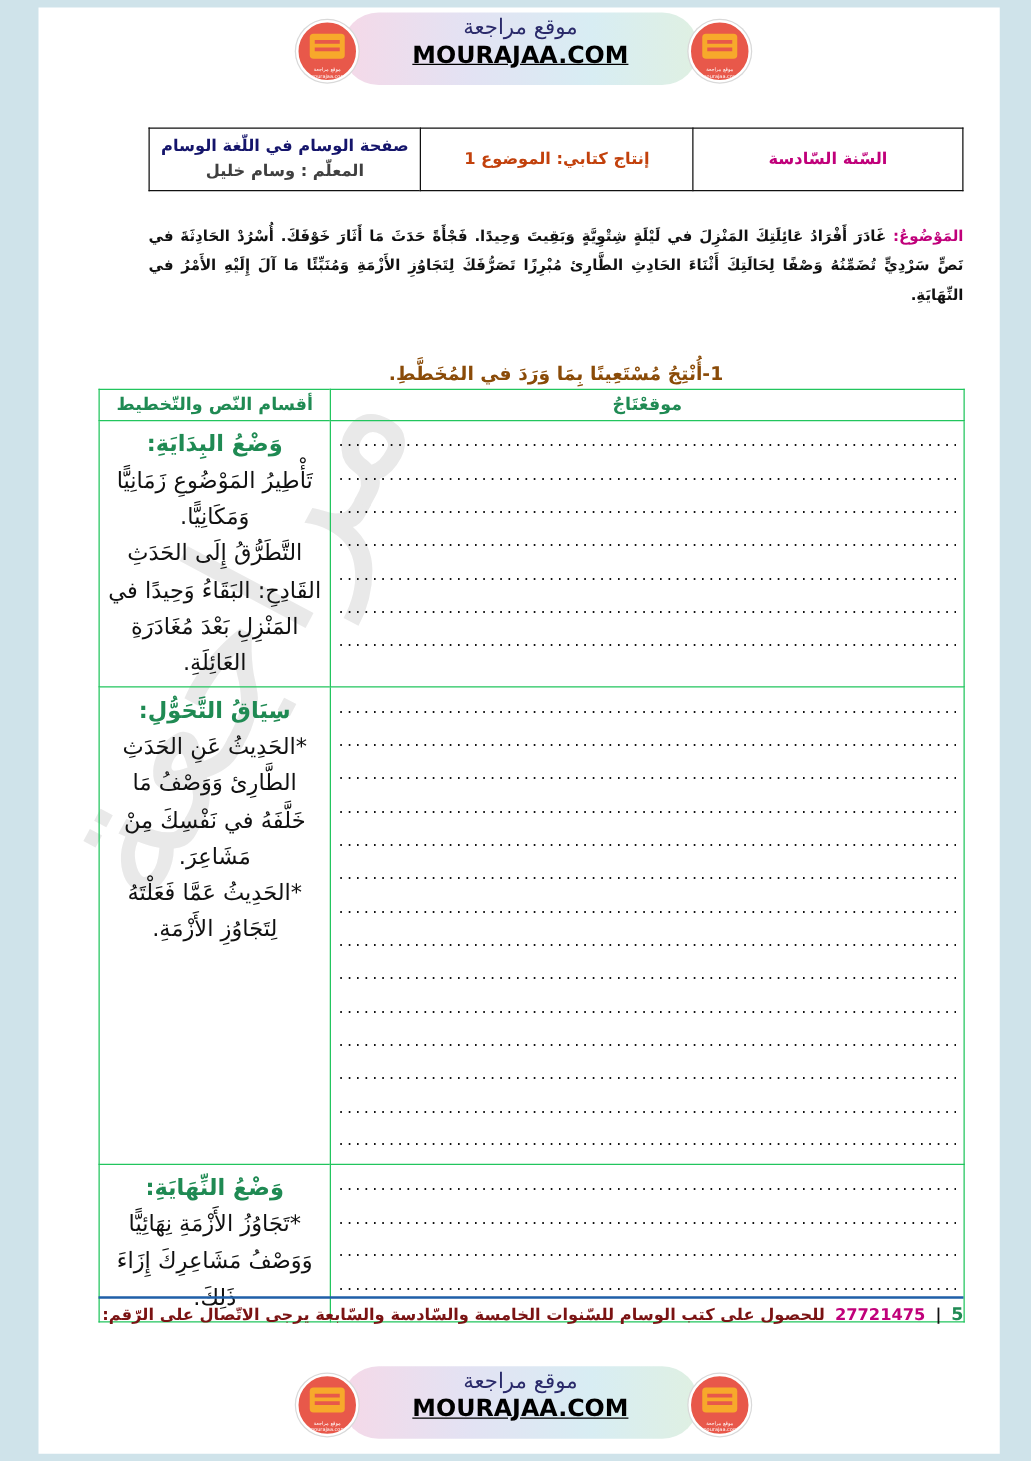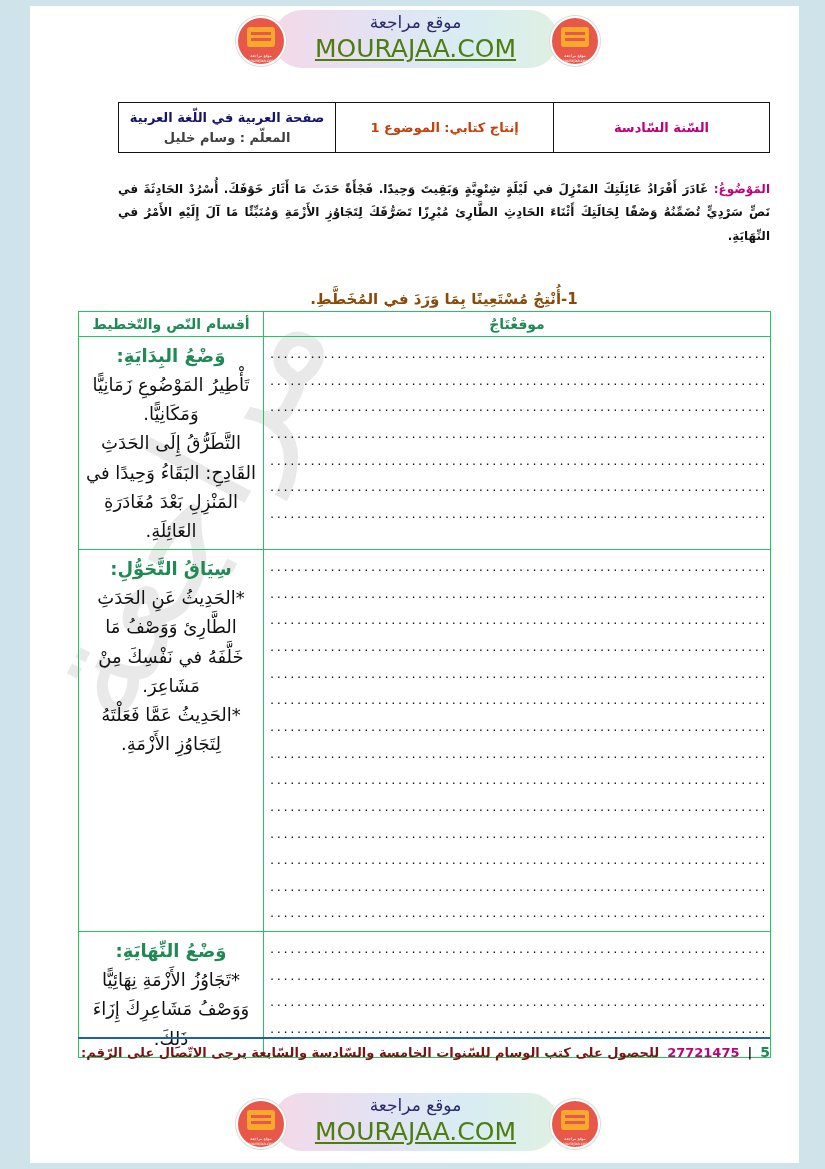--- a/index.html
+++ b/index.html
@@ -68,23 +68,23 @@
     width: 285px;
     text-align: center;
     line-height: 1.25;
   }
   .banner-line1 {
     font-size: 17px;
     font-weight: normal;
     color: #2a2a6a;
   }
   .banner-line2 {
-    font-size: 25px;
-    font-weight: normal;
-    color: #4d7c0f;
+    font-size: 19px;
+    font-weight: bold;
+    color: #000000;
     text-decoration: underline;
     direction: ltr;
   }
   .logo {
     position: absolute;
     top: 10px;
     width: 46px;
     height: 46px;
     border-radius: 50%;
     background: #e8584a;
@@ -273,21 +273,21 @@
       <div class="tag">موقع مراجعة mourajaa.com</div>
     </div>
   </div>
 
   <table class="header-table">
     <tbody>
         <tr>
       <td class="hdr-left">السّنة السّادسة</td>
       <td class="hdr-mid">إنتاج كتابي: الموضوع 1</td>
       <td class="hdr-right">
-        <div>صفحة العربية في اللّغة العربية</div>
+        <div>صفحة الوسام في اللّغة الوسام</div>
         <div class="hdr-sub">المعلّم : وسام خليل</div>
       </td>
     </tr>
   </tbody>
     </table>
 
   <div class="intro">
     <span class="label">المَوْضُوعُ:</span><span> غَادَرَ أَفْرَادُ عَائِلَتِكَ المَنْزِلَ في لَيْلَةٍ شِتْوِيَّةٍ وَبَقِيتَ وَحِيدًا. فَجْأَةً حَدَثَ مَا أَثَارَ خَوْفَكَ. أُسْرُدْ الحَادِثَةَ في نَصٍّ سَرْدِيٍّ تُضَمِّنُهُ وَصْفًا لِحَالَتِكَ أَثْنَاءَ الحَادِثِ الطَّارِئ مُبْرِزًا تَصَرُّفَكَ لِتَجَاوُزِ الأَزْمَةِ وَمُنَبِّئًا مَا آلَ إِلَيْهِ الأَمْرُ في النِّهَايَةِ.</span>
   </div>
 

